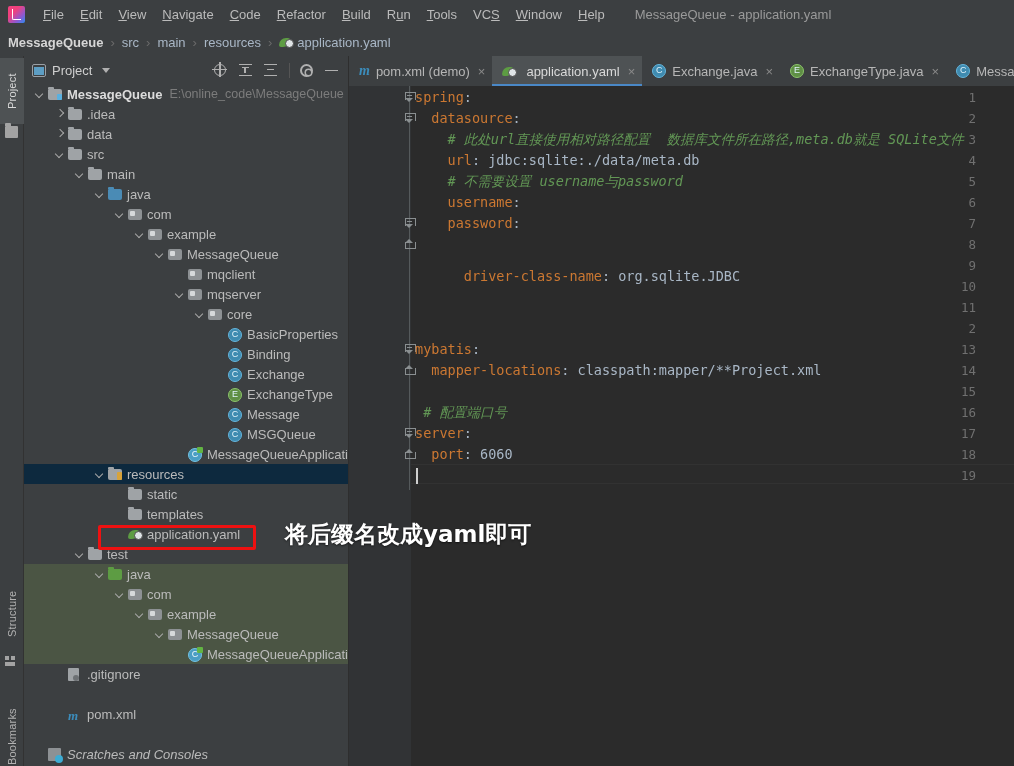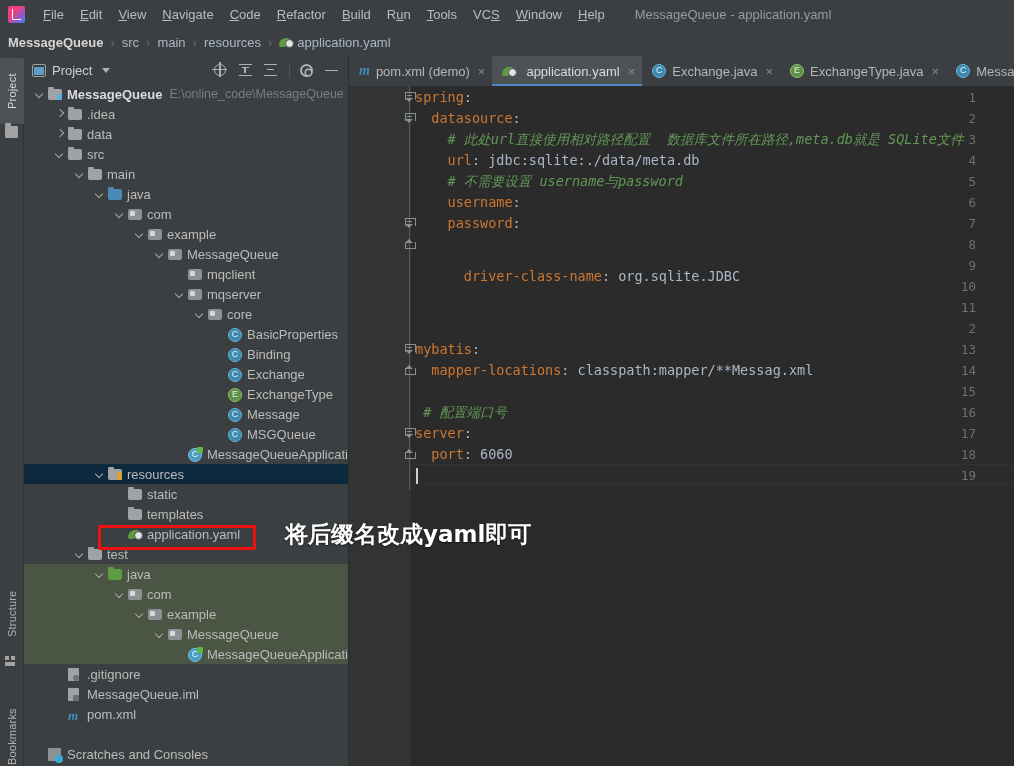--- a/index.html
+++ b/index.html
@@ -554,33 +554,26 @@
           </span>
           <span class="lbl">MessageQueueApplicationT</span>
         </div>
         <div class="row" style="top: 580px; position: absolute; left: 0px; right: 0px; padding-left: 30px;">
           <span class="twisty"></span>
           <span class="ti">
             <span class="filei gitign" style="position: absolute; top: 0px;"></span>
           </span>
           <span class="lbl">.gitignore</span>
         </div>
-        <div class="row" style="top: 600px; position: absolute; left: 0px; right: 0px; padding-left: 30px;">
-          <span class="twisty"></span>
-          <span class="ti">
-            <span class="filei" style="position: absolute; top: 0px;"></span>
-          </span>
-          <span class="lbl">MessageQueue.iml</span>
-        </div>
         <div class="row" style="top: 620px; position: absolute; left: 0px; right: 0px; padding-left: 30px;">
           <span class="twisty"></span>
           <span class="ti"><span class="micon">m</span></span>
           <span class="lbl">pom.xml</span>
         </div>
-        <div class="row" style="top: 660px; position: absolute; left: 0px; right: 0px; padding-left: 10px;">
+        <div class="row" style="top: 660px; position: absolute; left: 0px; right: 0px; padding-left: 10px; font-style: italic;">
           <span class="twisty"></span>
           <span class="ti">
             <span class="scratch" style="position: absolute; top: 0px;"></span>
           </span>
           <span class="lbl">Scratches and Consoles</span>
         </div>
       </div>
   </div>
 
   <div class="editorwrap">
@@ -643,21 +636,21 @@
         <div class="lnum" style="top: 193px;">10</div>
         <div class="lnum" style="top: 214px;">11</div>
         <div class="lnum" style="top: 235px;">2</div>
         <div class="lnum" style="top: 256px;">13</div>
         <div class="fmark minus" style="top: 258px;">
           <i></i>
         </div>
         <div class="cline" style="top: 255px; left: 66px;"><span class="k-key">mybatis</span><span class="k-punct">:</span></div>
         <div class="lnum" style="top: 277px;">14</div>
         <div class="fmark end" style="top: 279px;"></div>
-        <div class="cline" style="top: 276px; left: 82.26px;"><span class="k-key">mapper-locations</span><span class="k-punct">: </span><span class="k-val">classpath:mapper/**Messag.xml</span></div>
+        <div class="cline" style="top: 276px; left: 82.26px;"><span class="k-key">mapper-locations</span><span class="k-punct">: </span><span class="k-val">classpath:mapper/**Project.xml</span></div>
         <div class="lnum" style="top: 298px;">15</div>
         <div class="lnum" style="top: 319px;">16</div>
         <div class="cline" style="top: 318px; left: 74.13px;"><span class="k-cmt"># 配置端口号</span></div>
         <div class="lnum" style="top: 340px;">17</div>
         <div class="fmark minus" style="top: 342px;">
           <i></i>
         </div>
         <div class="cline" style="top: 339px; left: 66px;"><span class="k-key">server</span><span class="k-punct">:</span></div>
         <div class="lnum" style="top: 361px;">18</div>
         <div class="fmark end" style="top: 363px;"></div>

